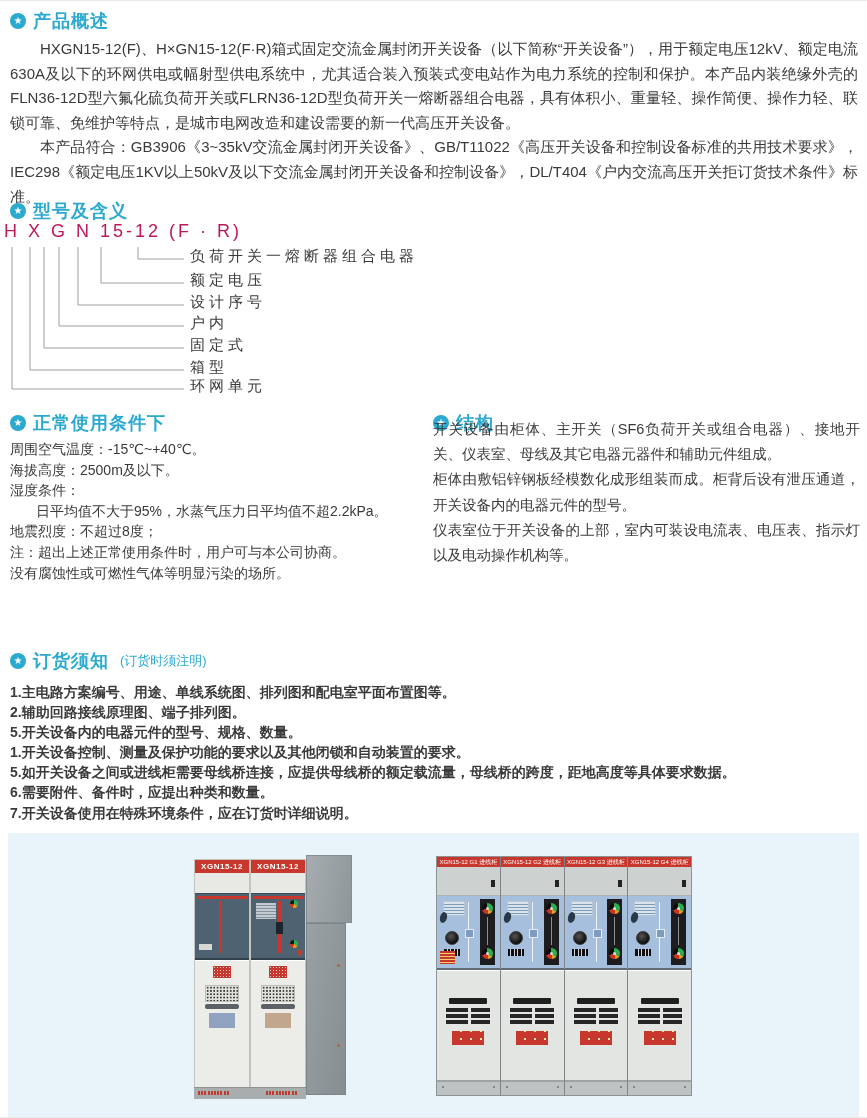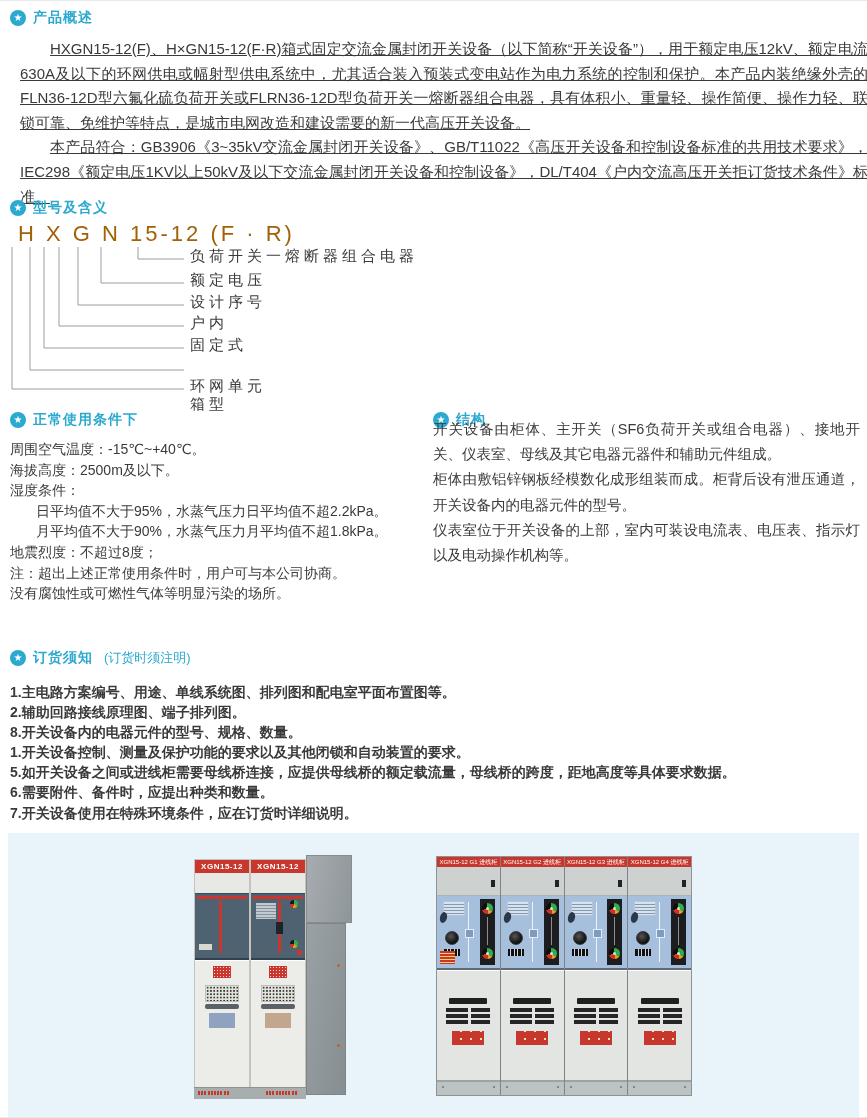--- a/index.html
+++ b/index.html
@@ -11,29 +11,29 @@
   }
   .abs{position:absolute;}
 
   
   .sec-head{display:flex;align-items:center;gap:7px;}
   .bullet{
     width:16px;height:16px;border-radius:50%;background:#2BA9CF;color:#fff;
     display:inline-flex;align-items:center;justify-content:center;
     font-size:10px;line-height:1;flex:0 0 16px;
   }
-  .sec-title{font-size:14px;font-weight:bold;color:#2BA9CF;letter-spacing:1px;}
+  .sec-title{font-size:18px;font-weight:bold;color:#2BA9CF;letter-spacing:1px;}
   .sec-sub{font-size:13px;color:#2BA9CF;margin-left:4px;}
 
   
-  #overview-p{left:20px;top:36px;width:848px;text-decoration:underline;}
+  #overview-p{left:10px;top:36px;width:848px;}
   #overview-p p{margin:0;font-size:15px;line-height:24.6px;text-indent:2em;text-align:justify;color:#3a3a3a;}
 
   
-  #model-code{left:18px;top:220px;font-size:22px;letter-spacing:3px;color:#a16207;}
+  #model-code{left:4px;top:220px;font-size:18px;letter-spacing:3px;color:#be185d;}
   #model-diagram{left:0;top:244px;width:560px;height:155px;text-decoration:underline;}
   #model-diagram svg{position:absolute;left:0;top:0;}
   .mlabel{position:absolute;left:190px;font-size:15px;letter-spacing:4px;color:#3a3a3a;white-space:nowrap;}
 
   
   #conditions{left:10px;top:438px;width:420px;}
   .cond-line{font-size:14px;line-height:20.6px;white-space:nowrap;color:#3a3a3a;}
   .cond-line.indent{padding-left:26px;}
   #structure{left:433px;top:416px;width:427px;}
   #structure p{margin:0;font-size:14.5px;line-height:25.2px;text-align:justify;color:#3a3a3a;}
@@ -147,34 +147,33 @@
       <path d="M44,2 V103 H184"></path>
       <path d="M30,2 V125 H184"></path>
       <path d="M12,2 V144 H184"></path>
     </g>
   </svg>
   <div class="mlabel" style="top:2px;">负荷开关一熔断器组合电器</div>
   <div class="mlabel" style="top:26px;">额定电压</div>
   <div class="mlabel" style="top:48px;">设计序号</div>
   <div class="mlabel" style="top:69px;">户内</div>
   <div class="mlabel" style="top:91px;">固定式</div>
-  <div class="mlabel" style="top:113px;margin-top:37px;">箱型</div>
+  <div class="mlabel" style="top:113px;">箱型</div>
   <div class="mlabel" style="top:132px;">环网单元</div>
 </div>
 
 <div class="abs sec-head" style="left:10px;top:410px;">
   <span class="bullet">★</span>
   <span class="sec-title">正常使用条件下</span>
 </div>
 <div class="abs" id="conditions">
   <div class="cond-line">周围空气温度：-15℃~+40℃。</div>
   <div class="cond-line">海拔高度：2500m及以下。</div>
   <div class="cond-line">湿度条件：</div>
   <div class="cond-line indent">日平均值不大于95%，水蒸气压力日平均值不超2.2kPa。</div>
-  <div class="cond-line indent">月平均值不大于90%，水蒸气压力月平均值不超1.8kPa。</div>
   <div class="cond-line">地震烈度：不超过8度；</div>
   <div class="cond-line">注：超出上述正常使用条件时，用户可与本公司协商。</div>
   <div class="cond-line">没有腐蚀性或可燃性气体等明显污染的场所。</div>
 </div>
 
 <div class="abs sec-head" style="left:433px;top:410px;">
   <span class="bullet">★</span>
   <span class="sec-title">结构</span>
 </div>
 <div class="abs" id="structure">
@@ -184,21 +183,21 @@
 </div>
 
 <div class="abs sec-head" style="left:10px;top:648px;">
   <span class="bullet">★</span>
   <span class="sec-title">订货须知</span>
   <span class="sec-sub">(订货时须注明)</span>
 </div>
 <div class="abs" id="ordering">
   <div class="ord-item">1.主电路方案编号、用途、单线系统图、排列图和配电室平面布置图等。</div>
   <div class="ord-item">2.辅助回路接线原理图、端子排列图。</div>
-  <div class="ord-item">8.开关设备内的电器元件的型号、规格、数量。</div>
+  <div class="ord-item">5.开关设备内的电器元件的型号、规格、数量。</div>
   <div class="ord-item">1.开关设备控制、测量及保护功能的要求以及其他闭锁和自动装置的要求。</div>
   <div class="ord-item">5.如开关设备之间或进线柜需要母线桥连接，应提供母线桥的额定载流量，母线桥的跨度，距地高度等具体要求数据。</div>
   <div class="ord-item">6.需要附件、备件时，应提出种类和数量。</div>
   <div class="ord-item">7.开关设备使用在特殊环境条件，应在订货时详细说明。</div>
 </div>
 
 <div class="abs" id="photo-band">
 
   <div id="photo-left">
     <div class="lc-front">

